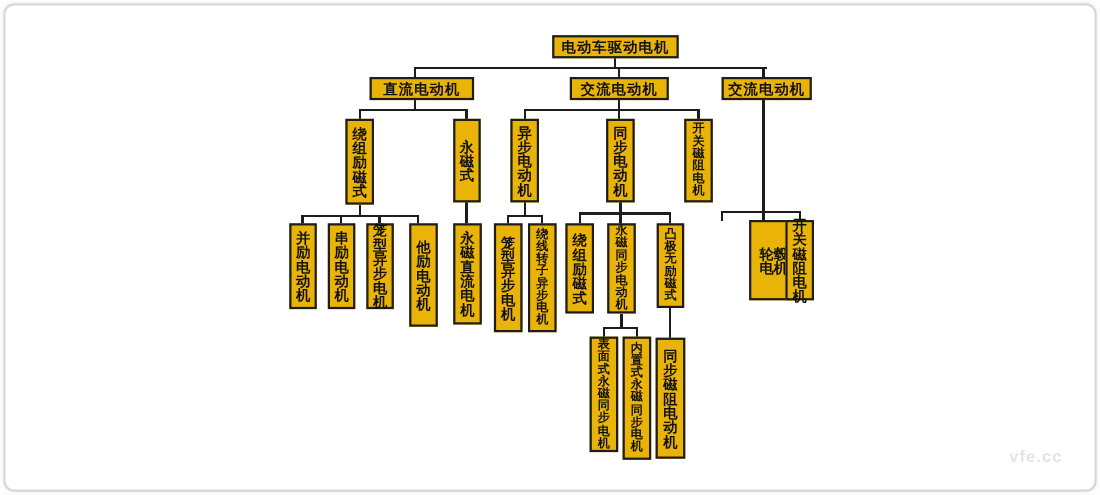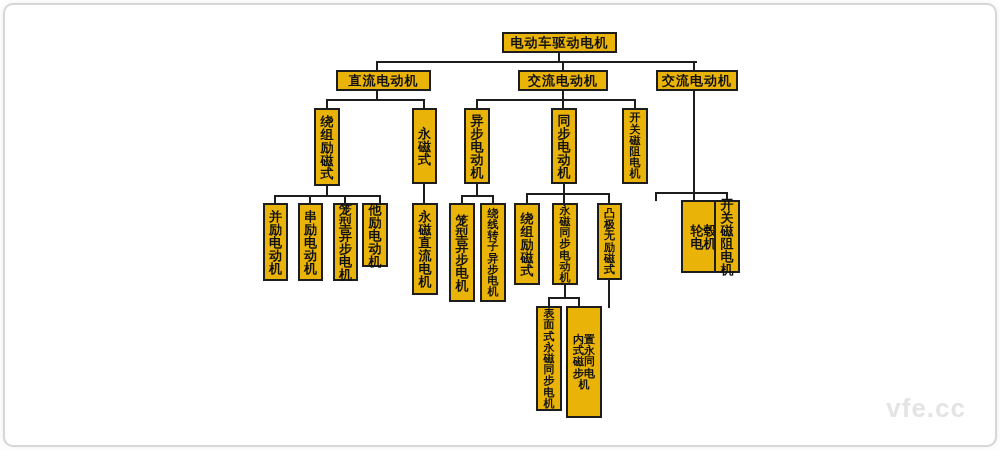--- a/index.html
+++ b/index.html
@@ -18,21 +18,21 @@
     color:#111;font-weight:bold;display:flex;align-items:center;justify-content:center;
     text-align:center;
   }
   .box.h{font-size:13px;letter-spacing:1px;white-space:nowrap;line-height:1;}
   .box.v{
     font-size:13px;line-height:13px;word-break:break-all;
     padding:2px 5px;letter-spacing:0;
   }
   .box.v.small{font-size:11px;line-height:11.2px;}
   .watermark{
-    position:absolute;right:34px;bottom:26px;font-size:26px;font-weight:bold;
+    position:absolute;right:34px;bottom:26px;font-size:15px;font-weight:bold;
     color:#e4e4e4;letter-spacing:1px;
   }
 </style>
 </head>
 <body>
 
 <div class="stage">
   <div class="frame"></div>
 
   <svg class="connectors" width="1000" height="450">
@@ -53,34 +53,35 @@
   <div class="box h" style="left:336px;top:70px;width:95px;height:21px">直流电动机</div>
   <div class="box h" style="left:518px;top:70px;width:90px;height:21px">交流电动机</div>
   <div class="box h" style="left:656px;top:70px;width:82px;height:21px">交流电动机</div>
 
   <div class="box v" style="left:314px;top:108px;width:26px;height:78px">绕组励磁式</div>
   <div class="box v" style="left:412px;top:108px;width:25px;height:76px">永磁式</div>
 
   <div class="box v" style="left:263px;top:203px;width:25px;height:78px">并励电动机</div>
   <div class="box v" style="left:298px;top:203px;width:25px;height:78px">串励电动机</div>
   <div class="box v" style="left:333px;top:203px;width:25px;height:78px">笼型异步电机</div>
-  <div class="box v" style="left:362px;top:203px;width:26px;height:64px">他励电动机</div>
+  <div class="box v" style="left:372px;top:203px;width:26px;height:94px">他励电动机</div>
   <div class="box v" style="left:412px;top:203px;width:26px;height:92px">永磁直流电机</div>
 
   <div class="box v" style="left:464px;top:108px;width:26px;height:76px">异步电动机</div>
   <div class="box v" style="left:551px;top:108px;width:26px;height:76px">同步电动机</div>
   <div class="box v small" style="left:622px;top:108px;width:26px;height:76px">开关磁阻电机</div>
 
   <div class="box v" style="left:449px;top:203px;width:26px;height:99px">笼型异步电机</div>
   <div class="box v small" style="left:480px;top:203px;width:26px;height:99px">绕线转子异步电机</div>
 
   <div class="box v" style="left:514px;top:203px;width:26px;height:82px">绕组励磁式</div>
   <div class="box v small" style="left:552px;top:203px;width:26px;height:82px">永磁同步电动机</div>
   <div class="box v small" style="left:597px;top:203px;width:25px;height:77px">凸极无励磁式</div>
 
   <div class="box v small" style="left:536px;top:306px;width:26px;height:105px">表面式永磁同步电机</div>
-  <div class="box v small" style="left:566px;top:306px;width:36px;height:112px">内置式永磁同步电机</div>
+  <div class="box v small" style="left:566px;top:306px;width:26px;height:112px">内置式永磁同步电机</div>
+  <div class="box v" style="left:596px;top:307px;width:27px;height:110px">同步磁阻电动机</div>
 
   <div class="box v" style="left:681px;top:200px;width:45px;height:73px">轮毂电机</div>
   <div class="box v" style="left:714px;top:200px;width:26px;height:73px">开关磁阻电机</div>
 
   <div class="watermark">vfe.cc</div>
 </div>
 
 </body></html>

